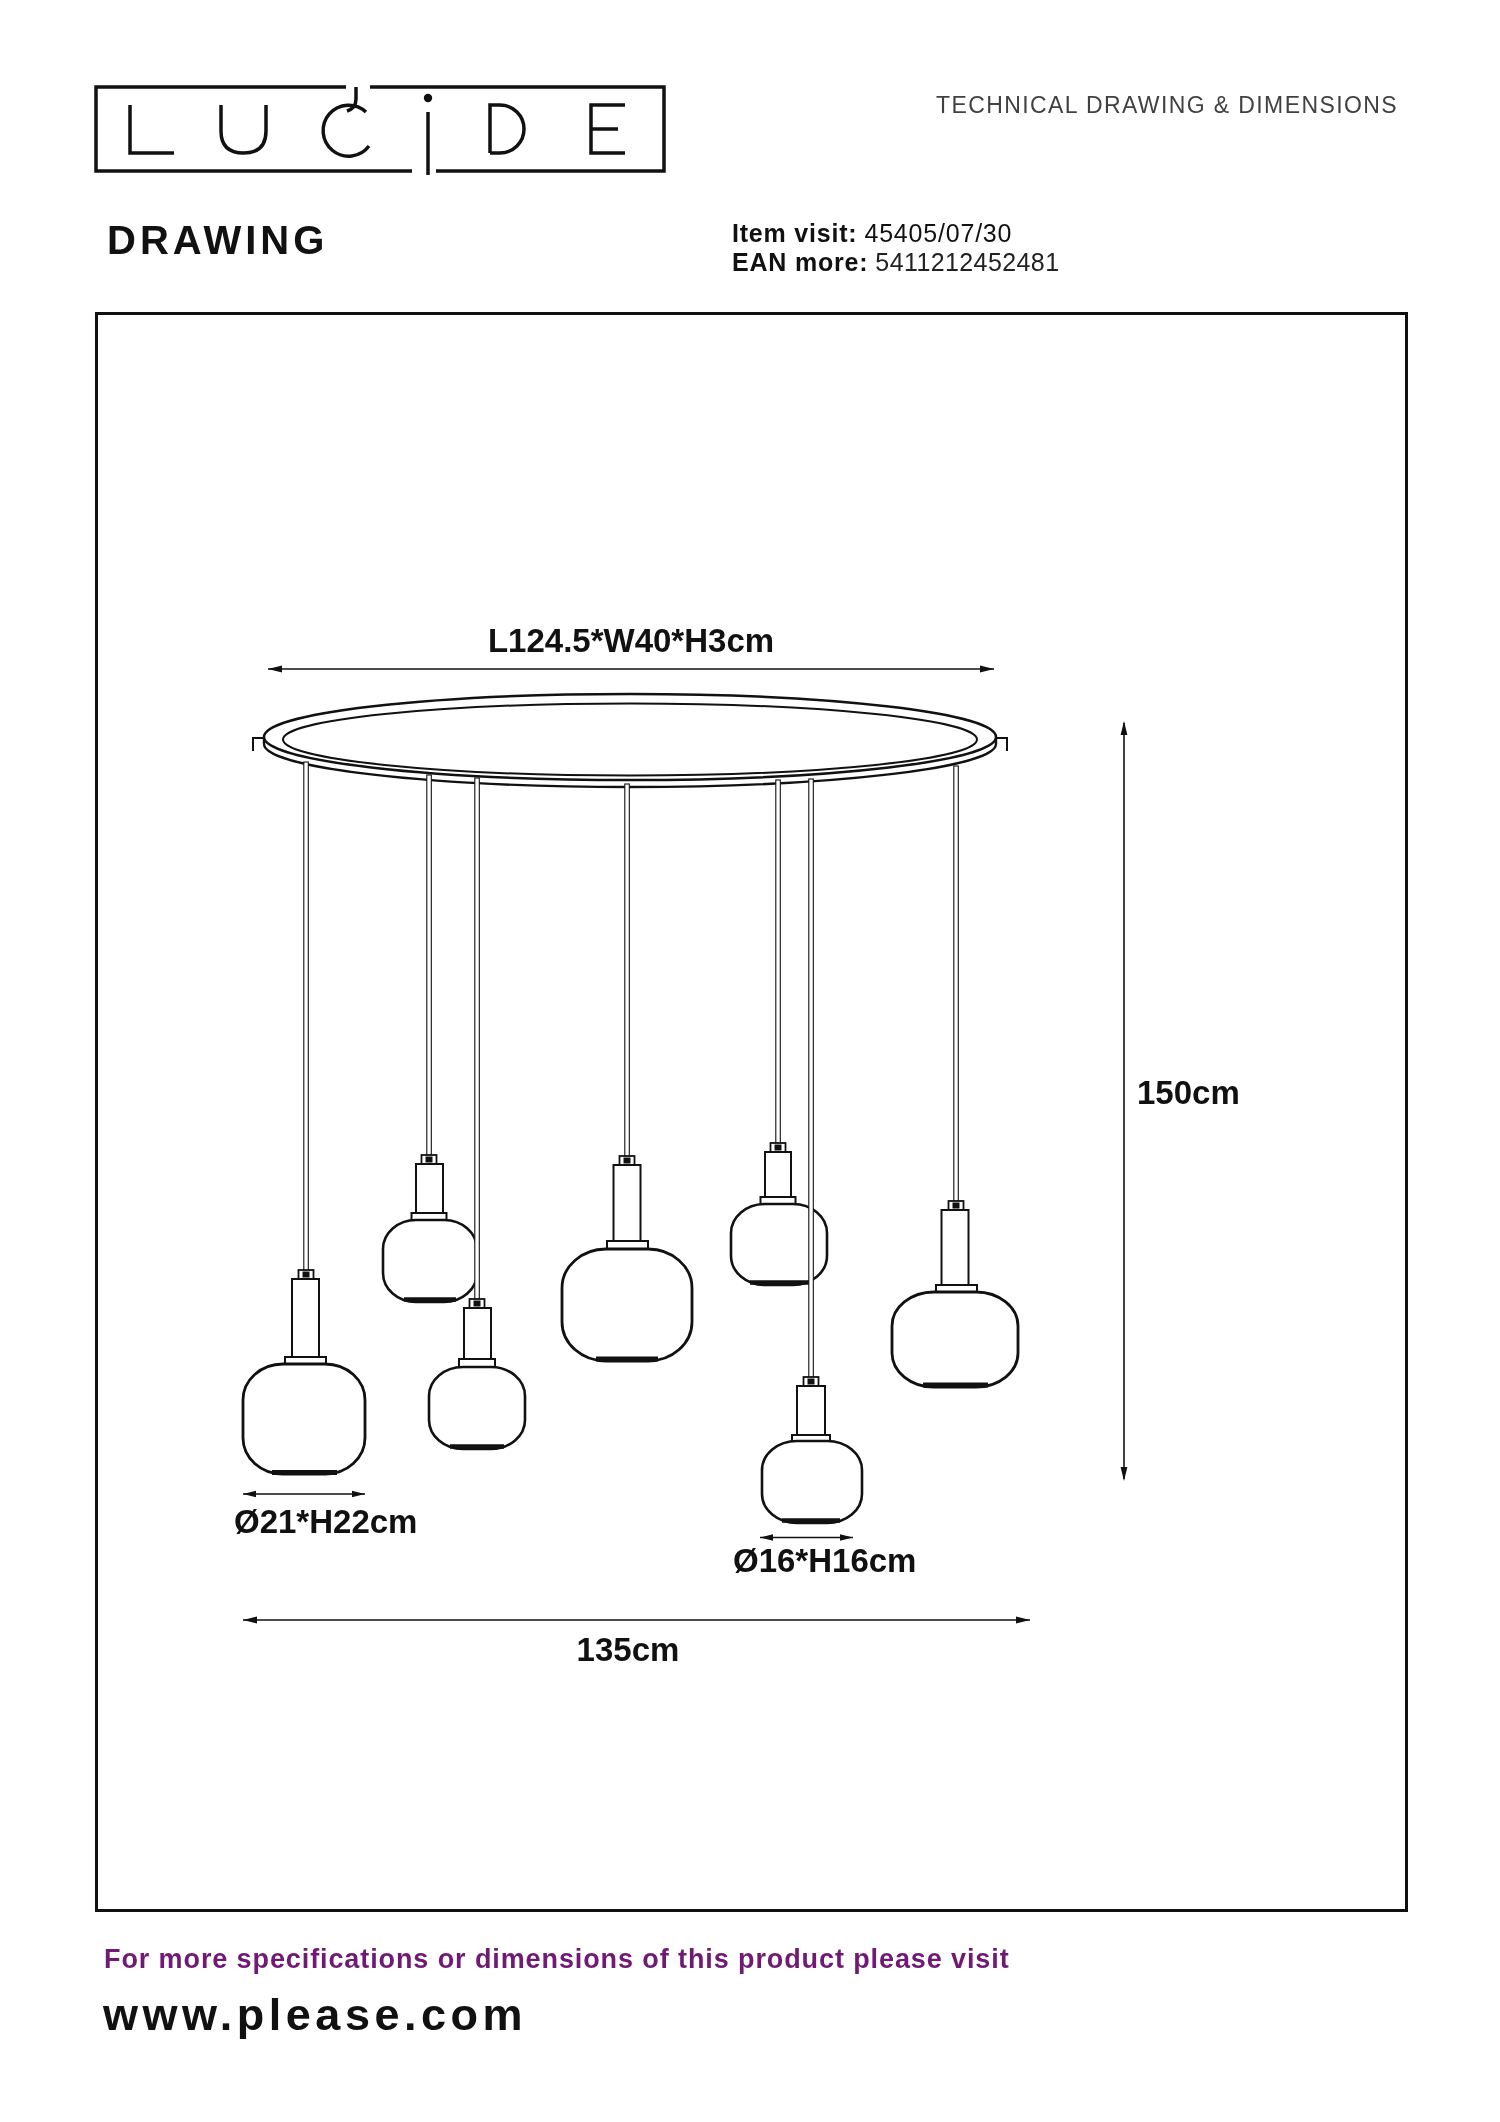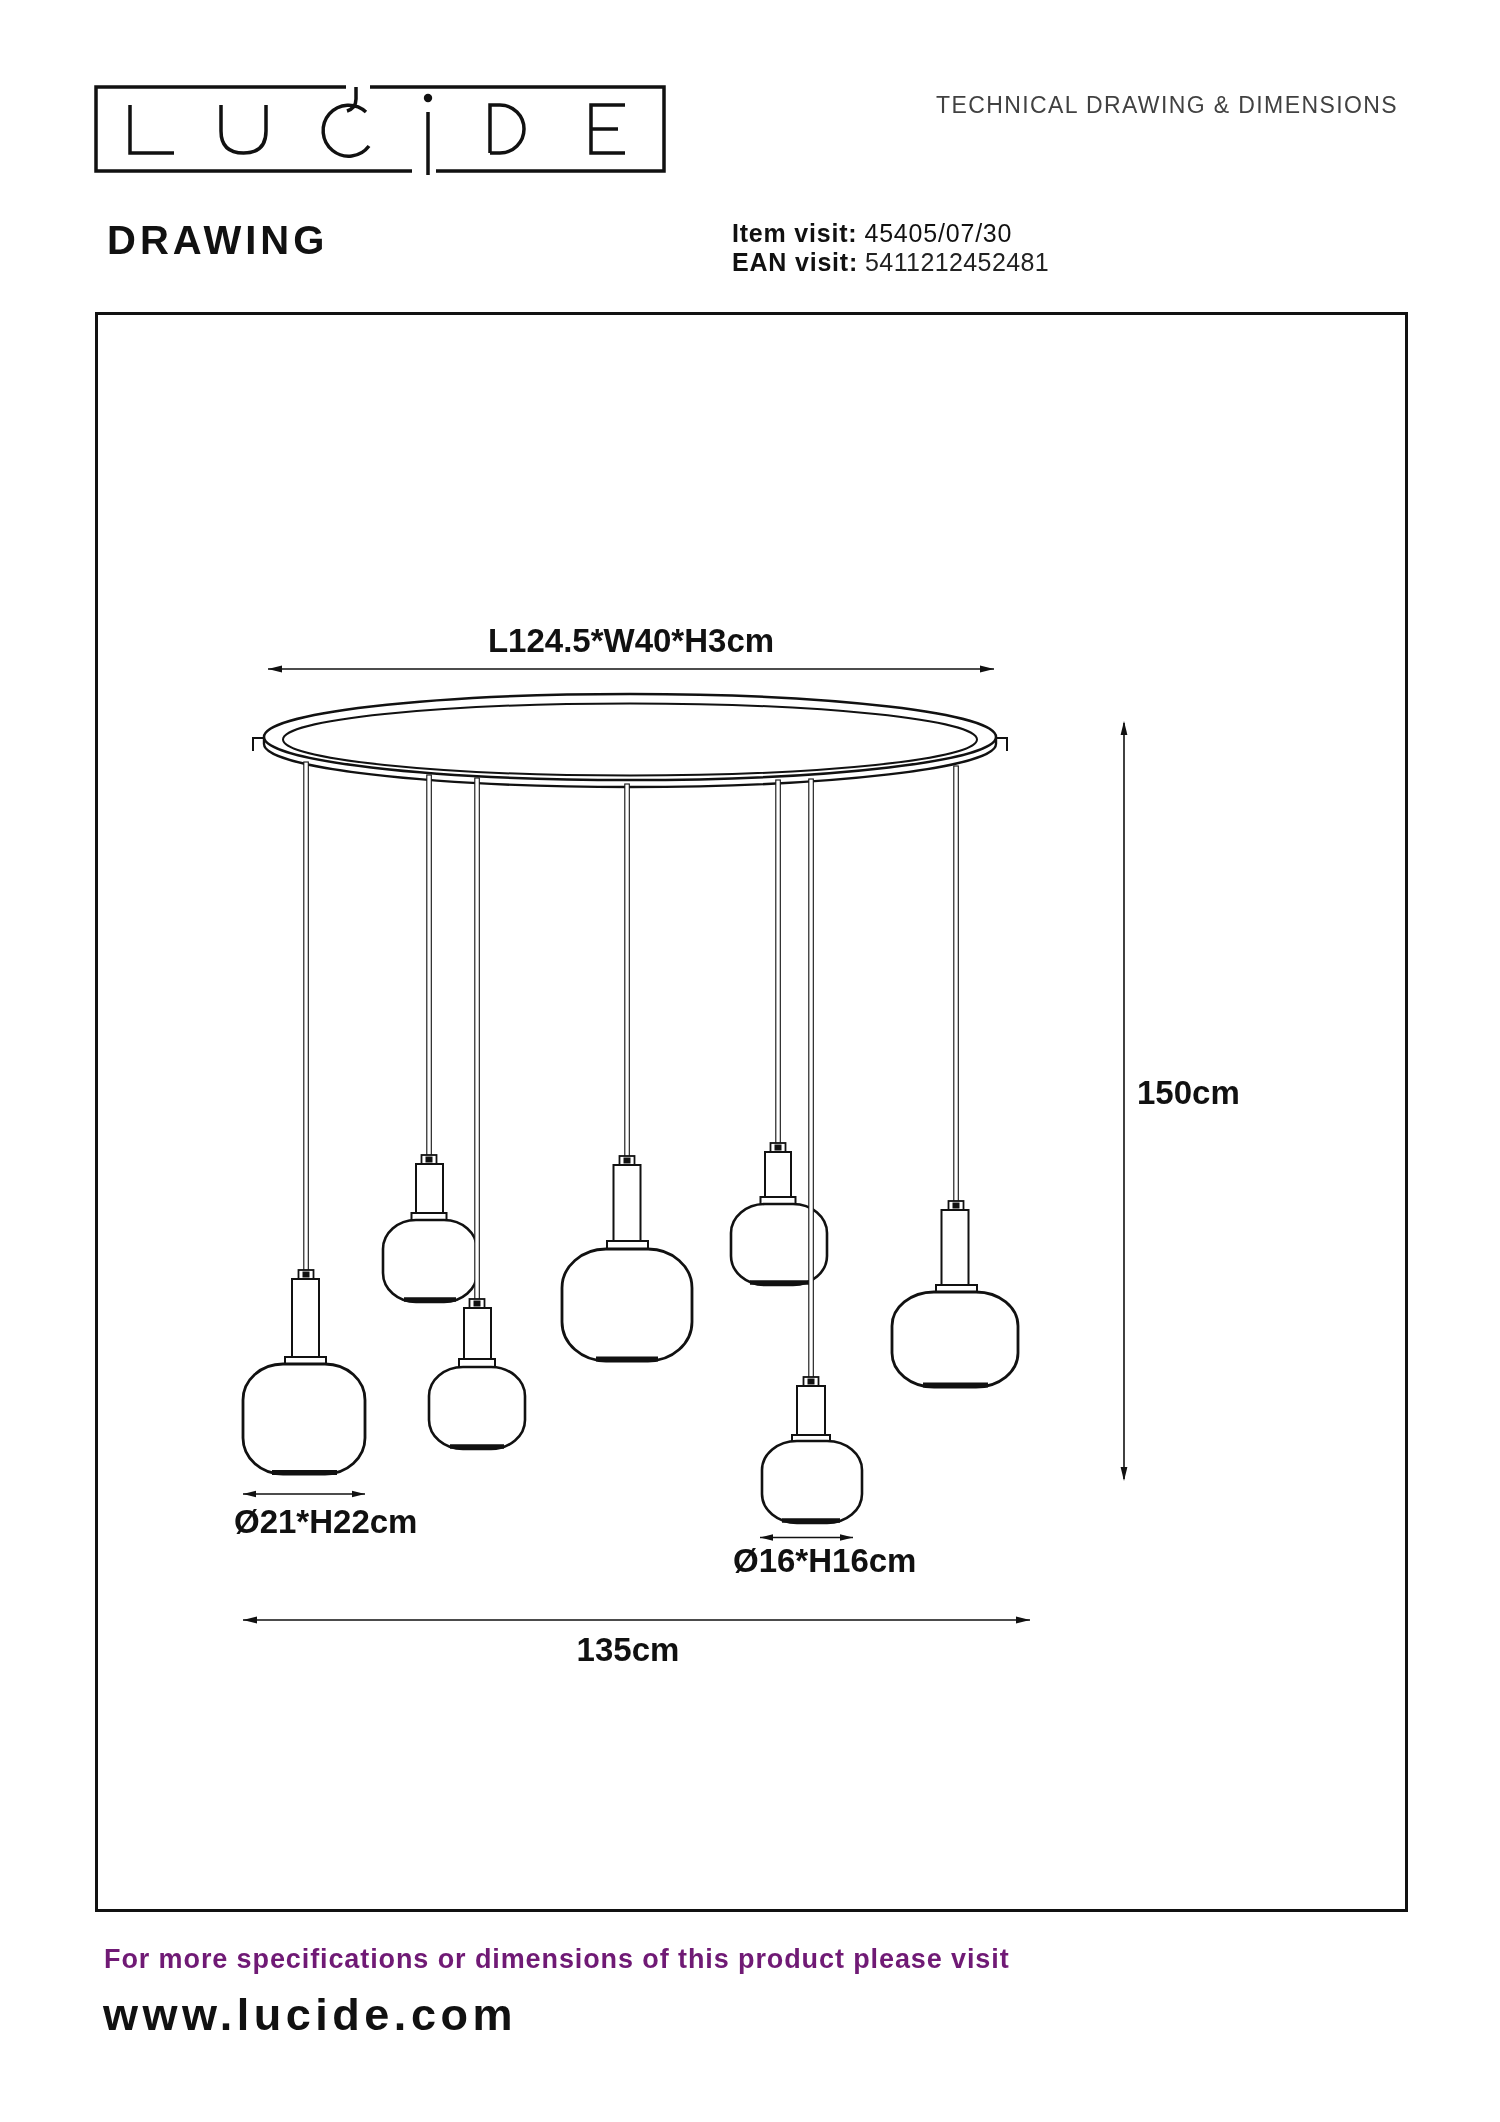--- a/index.html
+++ b/index.html
@@ -66,21 +66,21 @@
 <div id="doc-title" class="abs">TECHNICAL DRAWING &amp; DIMENSIONS</div>
 
 <div id="product-name" class="abs">DRAWING</div>
 
 <div id="item-block" class="abs">
   <div>
     <span class="lbl">Item visit:</span>
     <span class="val-bold">45405/07/30</span>
   </div>
   <div>
-    <span class="lbl">EAN visit:</span>
+    <span class="lbl">EAN more:</span>
     <span class="val-reg">5411212452481</span>
   </div>
 </div>
 
 <svg id="drawing" class="abs" viewBox="95 312 1313 1600">
 
   <rect x="96.5" y="313.5" width="1310" height="1597" class="line" stroke-width="3"></rect>
 
   <g>
     <path class="line" stroke-width="2.4" d="M264,737 V744 A366,43 0 0 0 996,744 V737"></path>
@@ -189,13 +189,13 @@
 
   <g>
     <line x1="243" y1="1620" x2="1030" y2="1620" class="line" stroke-width="1.6"></line>
     <polygon class="arrow" points="243,1620 257,1616.6 257,1623.4"></polygon>
     <polygon class="arrow" points="1030,1620 1016,1616.6 1016,1623.4"></polygon>
     <text x="628" y="1661" text-anchor="middle" class="dimtxt">135cm</text>
   </g>
 </svg>
 
 <div id="footer-note" class="abs">For more specifications or dimensions of this product please visit</div>
-<div id="footer-site" class="abs">www.lucide.com</div>
+<div id="footer-site" class="abs">www.please.com</div>
 
 </body></html>

